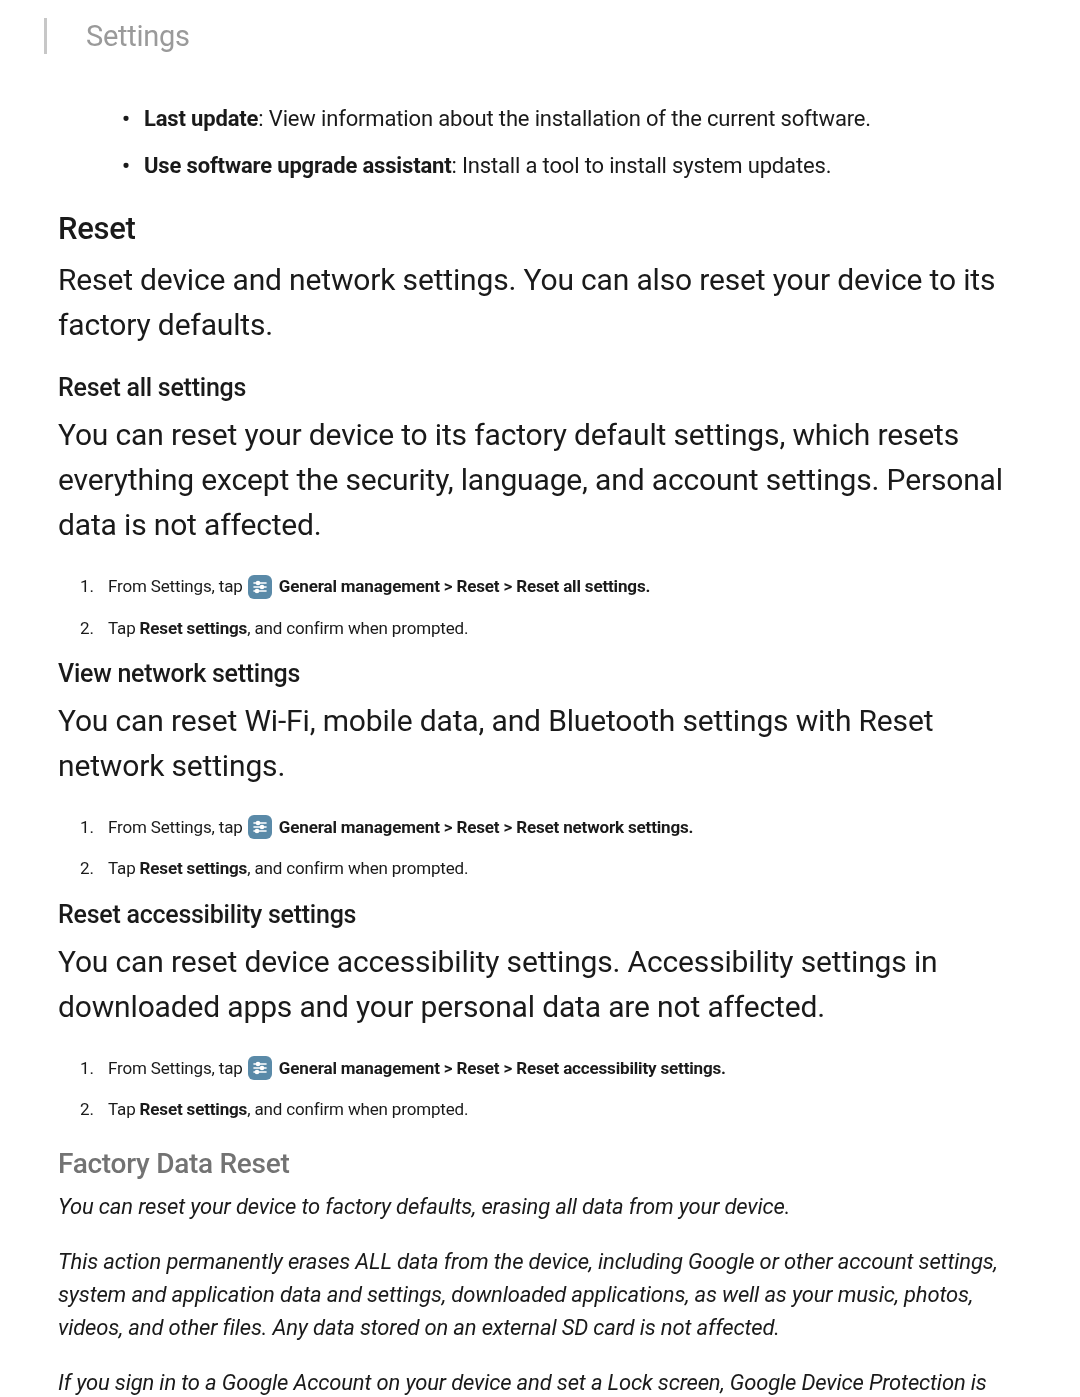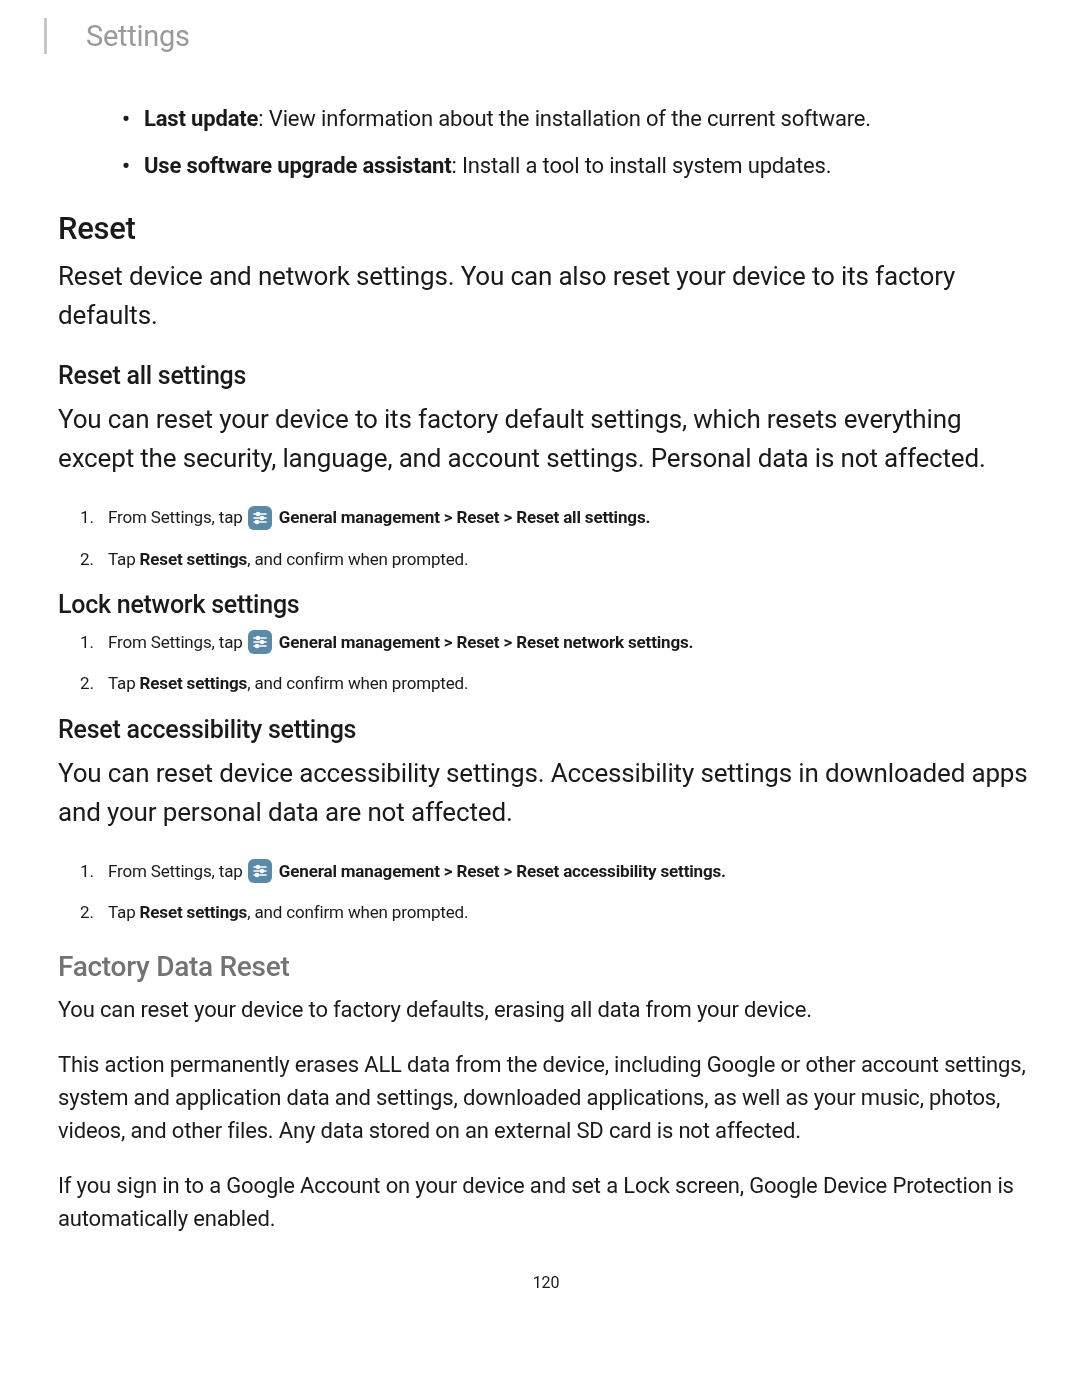--- a/index.html
+++ b/index.html
@@ -66,21 +66,21 @@
     
     .section-heading {
       font-size: 31px;
       font-weight: 500;
       color: #1a1a1a;
       margin-bottom: 10px;
       letter-spacing: -0.01em;
     }
     
     .section-desc {
-      font-size: 26px;
+      font-size: 30px;
       line-height: 1.5;
       margin-bottom: 26px;
       color: #1a1a1a;
     }
     
     .subsection-heading {
       font-size: 25px;
       font-weight: 500;
       color: #1a1a1a;
       margin-bottom: 10px;
@@ -117,20 +117,21 @@
       position: absolute;
       left: -28px;
       font-weight: 400;
     }
     
     .para {
       font-size: 22px;
       line-height: 1.5;
       margin-bottom: 22px;
       color: #1a1a1a;
+      font-style: italic;
     }
     
     .bold {
       font-weight: 700;
     }
     
     .settings-icon {
       display: inline-flex;
       align-items: center;
       justify-content: center;
@@ -189,21 +190,22 @@
             <line x1="2" y1="12" x2="14" y2="12"></line>
             <circle cx="5" cy="12" r="1.5" fill="#ffffff"></circle>
           </svg>
         </span> <span class="bold">General management &gt; Reset &gt; Reset all settings.</span>
     </li>
     <li>
       <span>Tap </span><span class="bold">Reset settings</span><span>, and confirm when prompted.</span>
     </li>
   </ol>
 
-  <h3 class="subsection-heading">Lock network settings</h3>
+  <h3 class="subsection-heading">View network settings</h3>
+  <p class="section-desc">You can reset Wi-Fi, mobile data, and Bluetooth settings with Reset network settings.</p>
   <ol class="numbered-list">
     <li>
       <span>From Settings, tap </span><span class="settings-icon">
           <svg viewBox="0 0 16 16" fill="none" stroke="#ffffff" stroke-width="1.6" stroke-linecap="round">
             <line x1="2" y1="4" x2="14" y2="4"></line>
             <circle cx="6" cy="4" r="1.5" fill="#ffffff"></circle>
             <line x1="2" y1="8" x2="14" y2="8"></line>
             <circle cx="10" cy="8" r="1.5" fill="#ffffff"></circle>
             <line x1="2" y1="12" x2="14" y2="12"></line>
             <circle cx="5" cy="12" r="1.5" fill="#ffffff"></circle>

